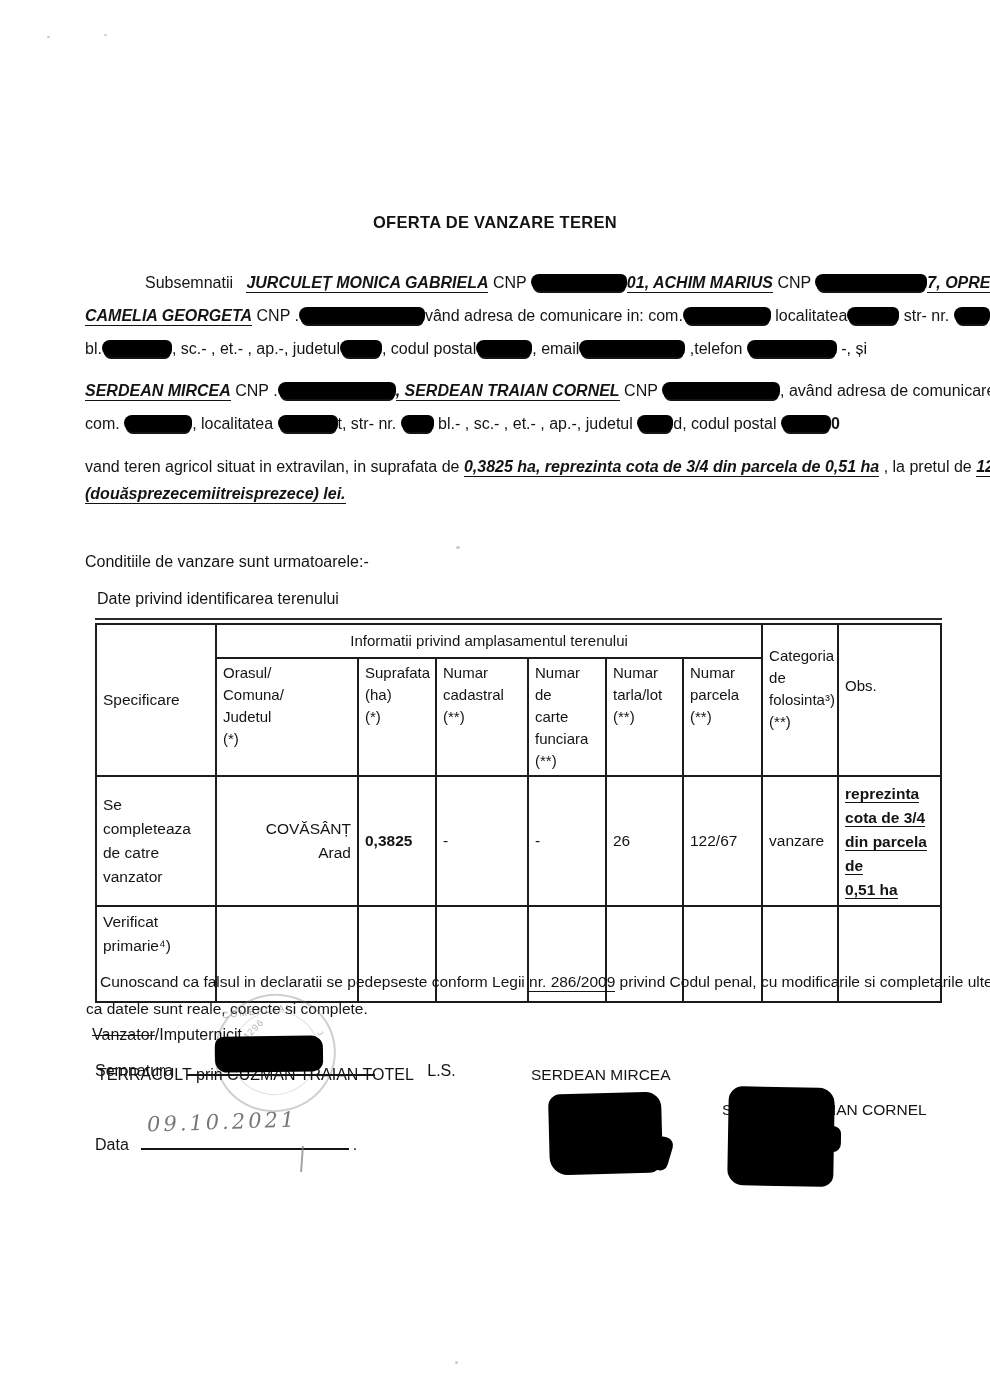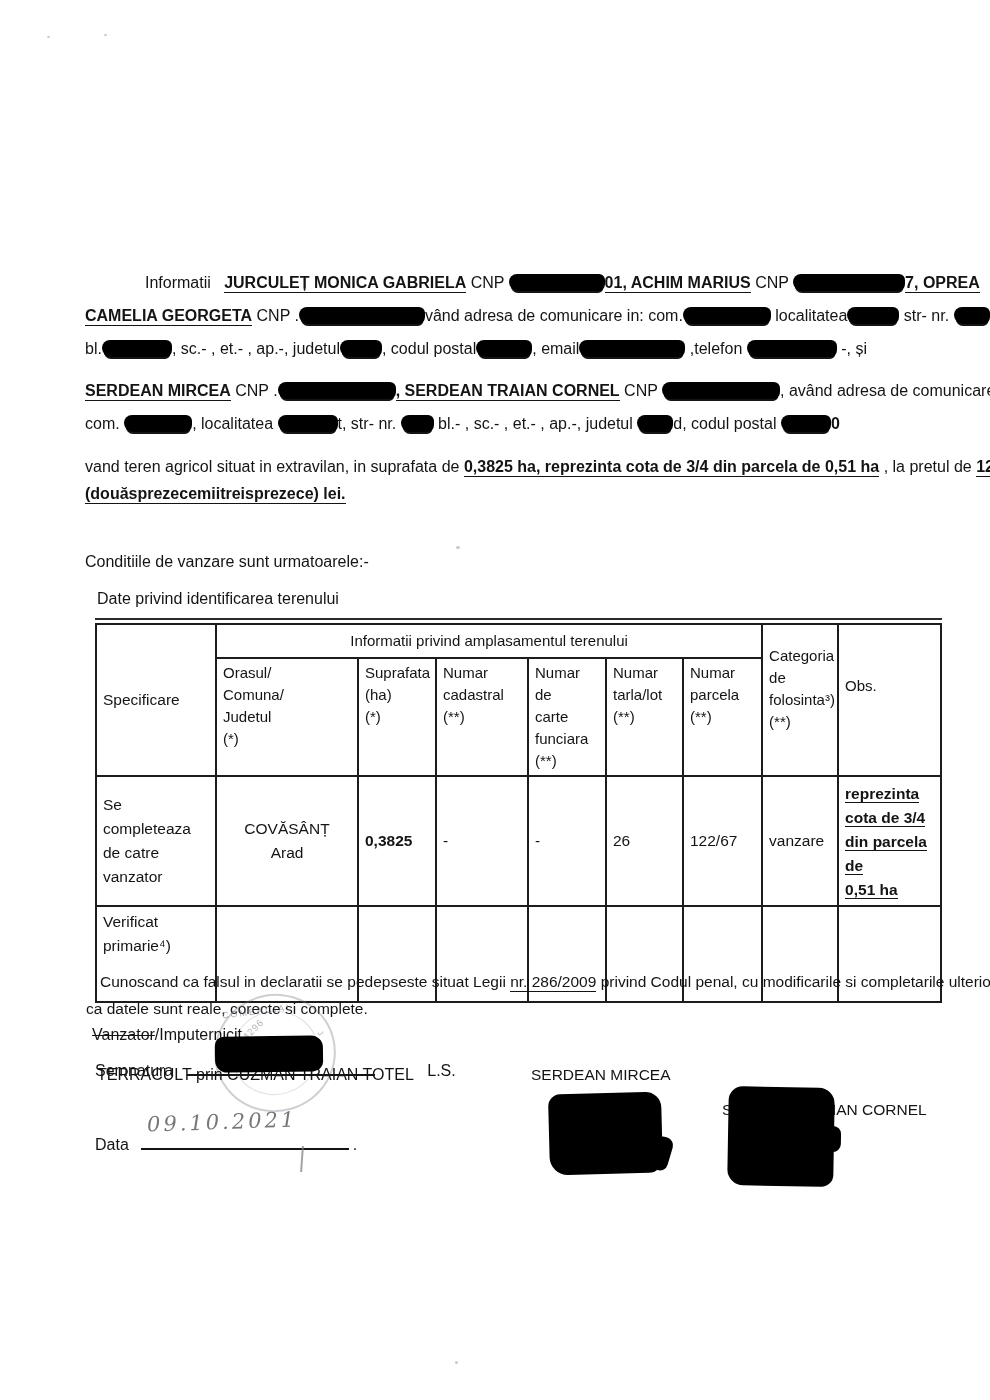--- a/index.html
+++ b/index.html
@@ -6,21 +6,21 @@
   html,body { background:#e8e8e8; }
   .page {
     position:relative; width:990px; height:1400px; margin:0 auto;
     background:#fff; color:#141414;
     font-family:"Liberation Sans", sans-serif; font-size:16px;
     overflow:hidden;
   }
   .abs { position:absolute; }
   .line { white-space:nowrap; height:33px; }
   .bold { font-weight:bold; }
-  .bu { font-weight:bold; border-bottom:1.6px solid #141414; padding-bottom:1px; }
+  .bu { font-weight:bold; border-bottom:1.6px solid #141414; padding-bottom:1px;font-style:italic; }
   .u  { border-bottom:1.6px solid #141414; padding-bottom:1px; }
   .strike { text-decoration:line-through; }
   .redact {
     display:inline-block; height:17px; background:#000;
     border-radius:8px 6px 7px 9px; vertical-align:-3px;
     box-shadow:0 3.5px 0 -1.6px #141414;
   }
   .anexa { right:45px; top:125px; text-align:right; font-weight:bold; font-size:15px; line-height:21px; }
   .anexa .l1 { padding-right:40px; }
   .title { left:0; right:0; top:213px; text-align:center; font-weight:bold; font-size:16.5px; letter-spacing:.3px; }
@@ -38,21 +38,21 @@
   th,td { border:2px solid #1c1c1c; font-weight:normal; text-align:left;
           padding:3px 6px; font-size:15px; line-height:22px; vertical-align:top;
           white-space:pre-line; overflow:hidden; }
   th.info { text-align:center; vertical-align:middle; height:34px; line-height:18px;margin-top:36px; }
   th.spec { vertical-align:middle; font-size:15.5px; }
   th.categoria { padding-top:20px; }
   th.obs { padding-top:50px; }
   tr.hdr2 th { height:108px; }
   tr.body1 td { height:104px; vertical-align:middle; font-size:15.5px; line-height:24px; }
   tr.body2 td { height:96px; vertical-align:top; font-size:15.5px; line-height:24px; }
-  td.oras { text-align:center; line-height:34px; }
+  td.oras { text-align:right; line-height:34px; }
   td.num  { font-weight:bold; }
   td.obsv { vertical-align:top; font-weight:bold; line-height:25px; padding-top:5px; }
   td.obsv span { border-bottom:1.6px solid #141414; }
 
   .legal { left:86px; top:973px; font-size:15.5px; }
   .legal .line { height:27px; }
   .legal .l1 { padding-left:14px; }
 
   .vanz { left:92px; top:1026px; }
   .terracult { left:97px; top:1066px; }
@@ -89,24 +89,25 @@
 <body>
 
 <div class="page">
 
   <div class="speck" style="left:47px;top:36px;width:3px;height:2px"></div>
   <div class="speck" style="left:104px;top:34px;width:3px;height:2px"></div>
   <div class="speck" style="left:456px;top:546px;width:4px;height:3px"></div>
   <div class="speck" style="left:455px;top:1361px;width:3px;height:3px"></div>
 
 
+  <div class="abs title">OFERTA DE VANZARE TEREN</div>
 
   <div class="abs p1">
     <div class="line">
-      <span style="display:inline-block;width:60px"></span><span>Informatii</span>&nbsp;&nbsp;
+      <span style="display:inline-block;width:60px"></span><span>Subsemnatii</span>&nbsp;&nbsp;
       <span class="bu">JURCULEȚ MONICA GABRIELA</span><span> CNP </span><span class="redact" style="width:96px"></span><span class="bu">01,</span><span class="bu"> ACHIM MARIUS</span><span> CNP </span><span class="redact" style="width:112px"></span><span class="bu">7,</span><span class="bu"> OPREA</span>
     </div>
     <div class="line">
       <span class="bu">CAMELIA GEORGETA</span><span> CNP .</span><span class="redact" style="width:126px"></span><span>vând adresa de comunicare in: com.</span><span class="redact" style="width:88px"></span><span> localitatea</span><span class="redact" style="width:52px"></span><span> str-  nr. </span><span class="redact" style="width:36px"></span><span>,</span>
     </div>
     <div class="line">
       <span>bl.</span><span class="redact" style="width:70px"></span><span>, sc.- , et.- , ap.-, judetul</span><span class="redact" style="width:42px"></span><span>, codul postal</span><span class="redact" style="width:56px"></span><span>, email</span><span class="redact" style="width:106px"></span><span> ,telefon </span><span class="redact" style="width:90px"></span><span> -, și</span>
     </div>
   </div>
 
@@ -203,21 +204,21 @@
         <td></td>
         <td></td>
         <td></td>
       </tr>
     </tbody>
       </table>
   </div>
 
   <div class="abs legal">
     <div class="line l1">
-      <span>Cunoscand ca falsul in declaratii se pedepseste situat Legii </span><span class="u">nr. 286/2009</span><span> privind Codul penal, cu modificarile si completarile ulterioare, declar</span>
+      <span>Cunoscand ca falsul in declaratii se pedepseste conform Legii </span><span class="u">nr. 286/2009</span><span> privind Codul penal, cu modificarile si completarile ulterioare, declar</span>
     </div>
     <div class="line">
       <span>ca datele sunt reale, corecte si complete.</span>
     </div>
   </div>
 
   <div class="abs stamp">
     <div class="stamp-inner"></div>
     <div class="stamp-arc">COMERCIAL</div>
     <div class="stamp-num">44296</div>

